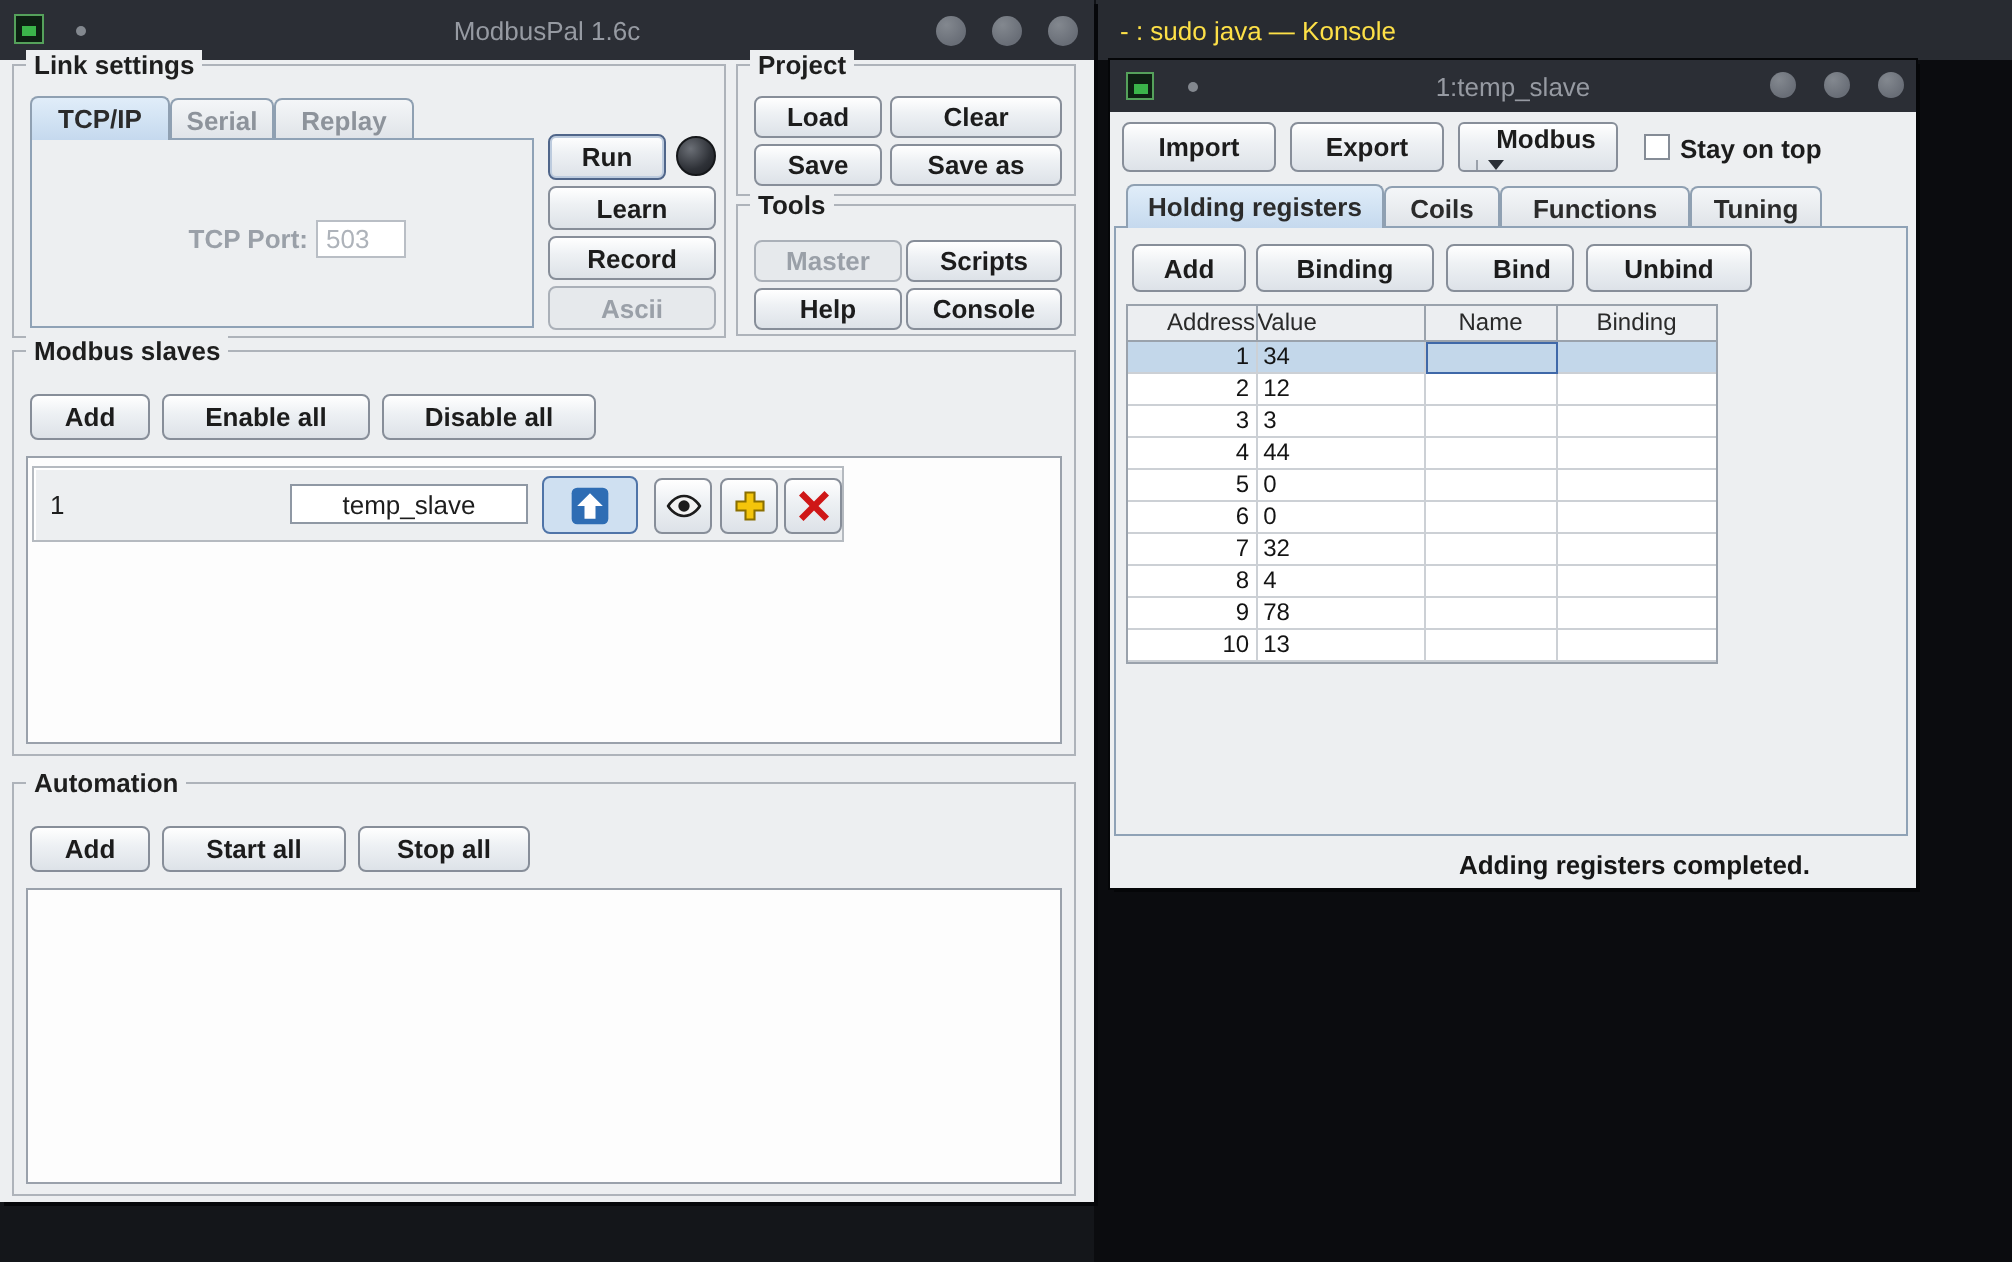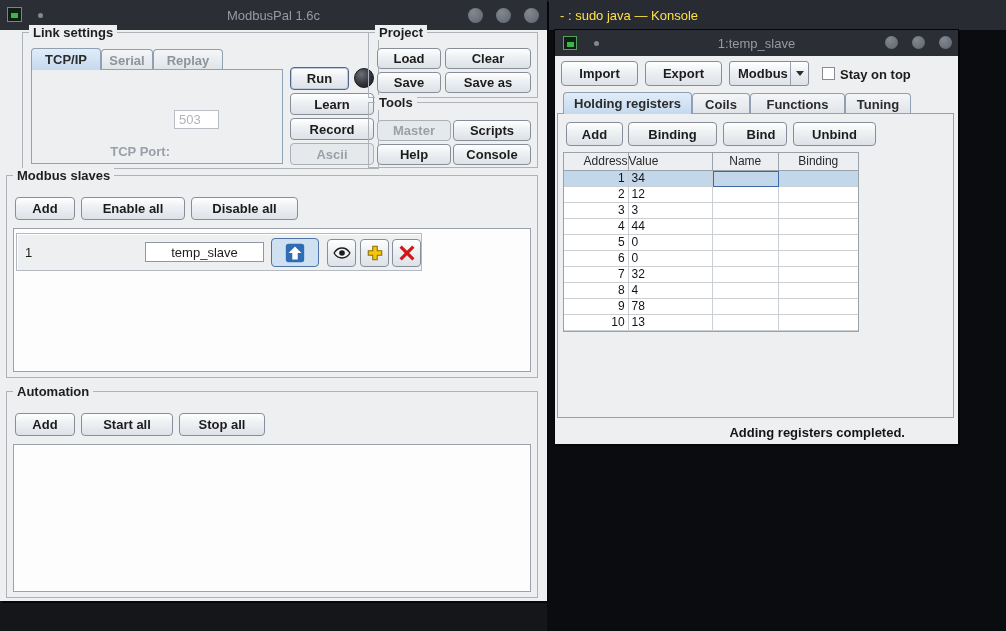--- a/index.html
+++ b/index.html
@@ -168,33 +168,33 @@
     <span class="appicon">
         <span></span>
       </span>
     <span class="tbdot"></span>
     <span class="tb-title">ModbusPal 1.6c</span>
     <span class="circ" id="mw-min"></span>
     <span class="circ" id="mw-max"></span>
     <span class="circ" id="mw-close"></span>
   </div>
 
-  <div class="group" style="left:22px; top:32px; width:357px; height:137px;">
+  <div class="group" style="left:6px; top:32px; width:357px; height:137px;">
     <span class="legend">Link settings</span>
     <div class="tab selected" style="left:8px; top:15px; width:70px;">
       <span>TCP/IP</span>
     </div>
     <div class="tab dim" style="left:78px; top:16px; width:52px;">
       <span>Serial</span>
     </div>
     <div class="tab dim" style="left:130px; top:16px; width:70px;">
       <span>Replay</span>
     </div>
     <div class="tabpanel" style="left:8px; top:36px; width:252px; height:95px;">
-      <span class="lbl" style="left:38px; top:42px; width:100px; text-align:right; font-weight:bold; color:#9aa0a8;margin-top:32px;">TCP Port:</span>
+      <span class="lbl" style="left:38px; top:42px; width:100px; text-align:right; font-weight:bold; color:#9aa0a8;">TCP Port:</span>
       <div class="tf disabled" style="left:142px; top:40px; width:45px; height:19px;">
         <span>503</span>
       </div>
     </div>
     <div class="btn focusd" style="left:267px; top:34px; width:59px; height:23px;">
       <span>Run</span>
     </div>
     <span class="led" style="left:331px; top:35px;"></span>
     <div class="btn" style="left:267px; top:60px; width:84px; height:22px;">
       <span>Learn</span>
@@ -316,21 +316,21 @@
     <span class="circ" id="sw-max"></span>
     <span class="circ" id="sw-close"></span>
   </div>
 
   <div class="btn" style="left:6px; top:31px; width:77px; height:25px;">
     <span>Import</span>
   </div>
   <div class="btn" style="left:90px; top:31px; width:77px; height:25px;">
     <span>Export</span>
   </div>
-  <div class="combo" style="left:174px; top:31px; width:80px; height:25px;">
+  <div class="combo" style="left:174px; top:31px; width:80px; height:25px;flex-direction:column;">
     <span class="combo-label">Modbus</span>
     <span class="arrowbox">
         <span class="tri"></span>
       </span>
   </div>
   <span class="cb" style="left:267px; top:37px;"></span>
   <span class="lbl" style="left:285px; top:37px; font-weight:bold; color:#1c1c1c;">Stay on top</span>
 
   <div class="tab selected" style="left:8px; top:62px; width:129px;">
     <span>Holding registers</span>

